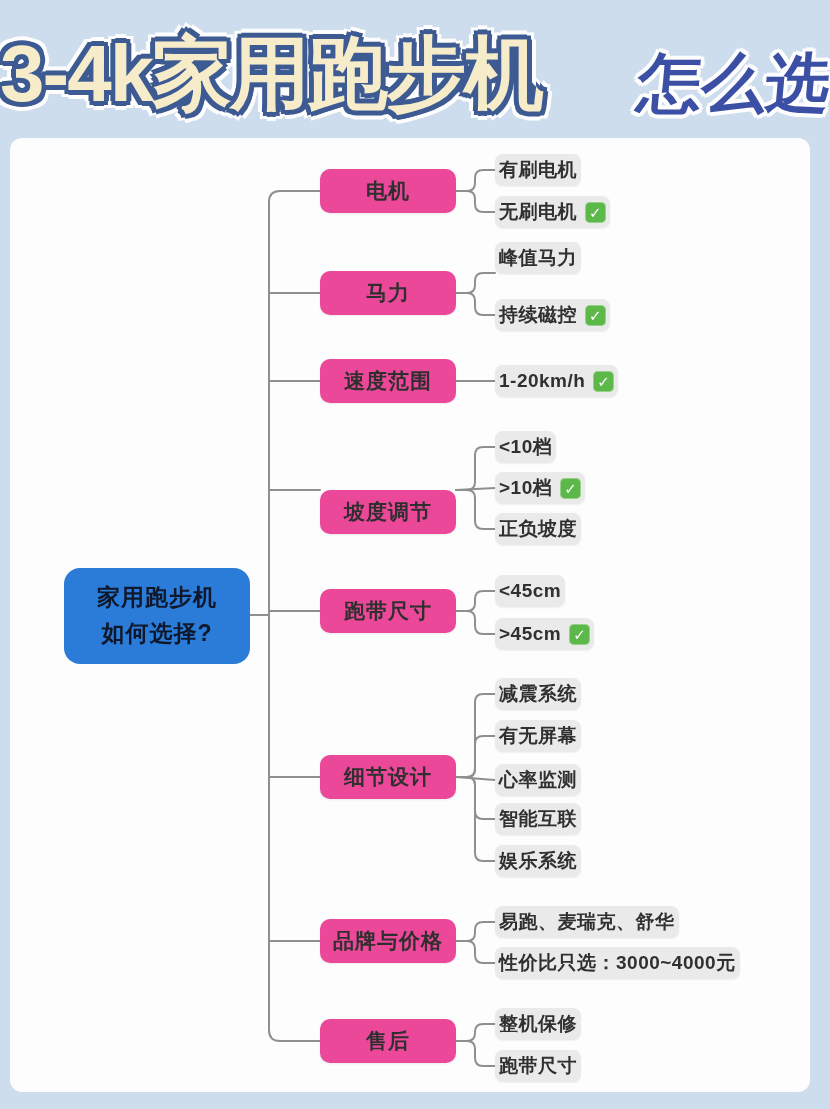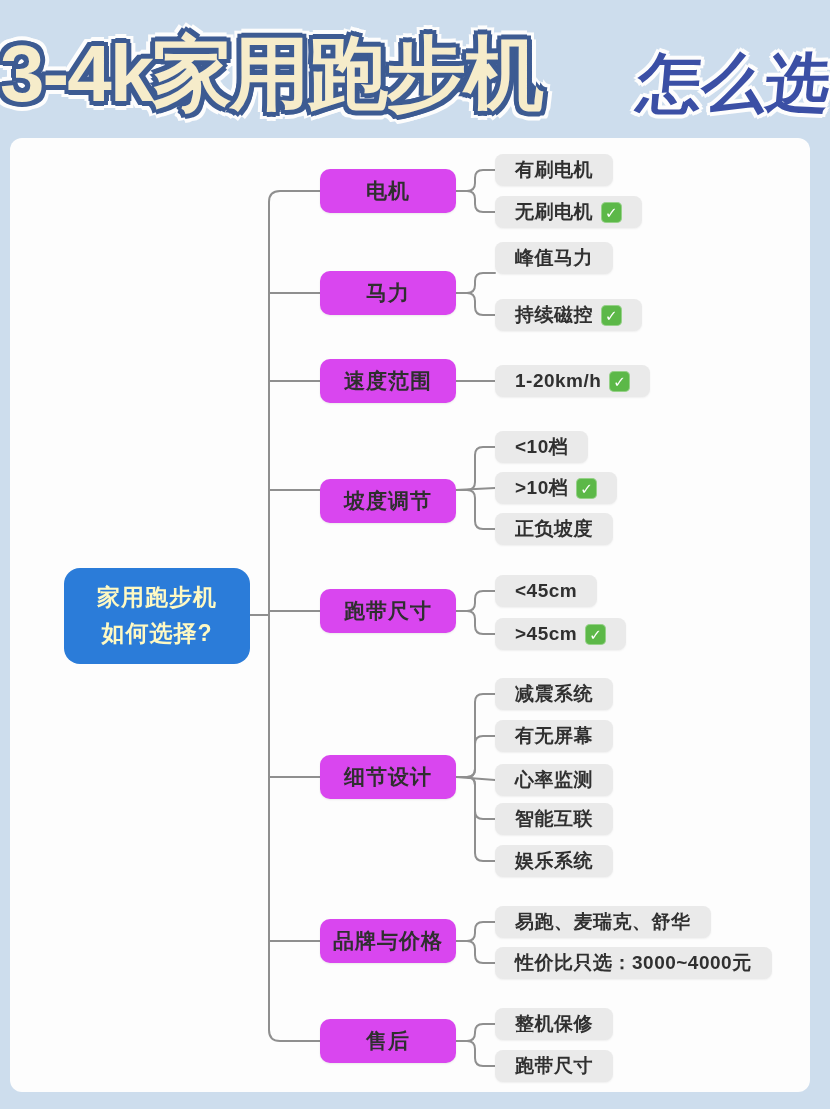--- a/index.html
+++ b/index.html
@@ -44,34 +44,34 @@
     position:absolute;left:10px;top:138px;width:800px;height:954px;
     background:#fdfdfd;border-radius:12px;
   }
   .lines{position:absolute;left:0;top:0;width:830px;height:1109px;pointer-events:none;}
   .lines path{stroke:#8f8f8f;stroke-width:2;fill:none;stroke-linecap:round;}
   
   .root{
     position:absolute;left:64px;top:568px;width:186px;height:96px;
     background:#2b7cd9;border-radius:16px;
     display:flex;flex-direction:column;align-items:center;justify-content:center;
-    color:#fef9c3;font-size:23px;font-weight:700;line-height:1.55;letter-spacing:1px;
+    color:#0f172a;font-size:23px;font-weight:700;line-height:1.55;letter-spacing:1px;
   }
   .branch{
     position:absolute;left:320px;width:136px;height:44px;
-    background:#d946ef;border-radius:10px;
+    background:#ec4899;border-radius:10px;
     display:flex;align-items:center;justify-content:center;
     font-size:21px;font-weight:700;color:#2f2f2f;letter-spacing:1px;
     box-shadow:0 1px 2px rgba(0,0,0,0.08);
   }
   .leaf{
     position:absolute;left:495px;height:32px;
     background:#eaeaea;border-radius:8px;
     display:inline-flex;align-items:center;
-    padding:0 20px;white-space:nowrap;
+    padding:0 4px;white-space:nowrap;
     font-size:19px;font-weight:600;color:#303030;letter-spacing:0.5px;
     box-shadow:0 1px 2px rgba(0,0,0,0.06);
   }
   .check{
     display:inline-flex;align-items:center;justify-content:center;
     width:21px;height:21px;margin-left:8px;
     background:#5cb848;border-radius:5px;
     color:#ffffff;font-size:15px;font-weight:700;line-height:1;
     box-shadow:inset 0 0 0 1px rgba(255,255,255,0.35);
   }
@@ -122,21 +122,21 @@
   </svg>
 
   <div class="root">
     <div>家用跑步机</div>
     <div>如何选择?</div>
   </div>
 
   <div class="branch" style="top:169px">电机</div>
   <div class="branch" style="top:271px">马力</div>
   <div class="branch" style="top:359px">速度范围</div>
-  <div class="branch" style="top:479px">坡度调节</div>
+  <div class="branch" style="top:490px">坡度调节</div>
   <div class="branch" style="top:589px">跑带尺寸</div>
   <div class="branch" style="top:755px">细节设计</div>
   <div class="branch" style="top:919px">品牌与价格</div>
   <div class="branch" style="top:1019px">售后</div>
 
   <div class="leaf" style="top:154px">
     <span>有刷电机</span>
   </div>
   <div class="leaf" style="top:196px">
     <span>无刷电机</span>

